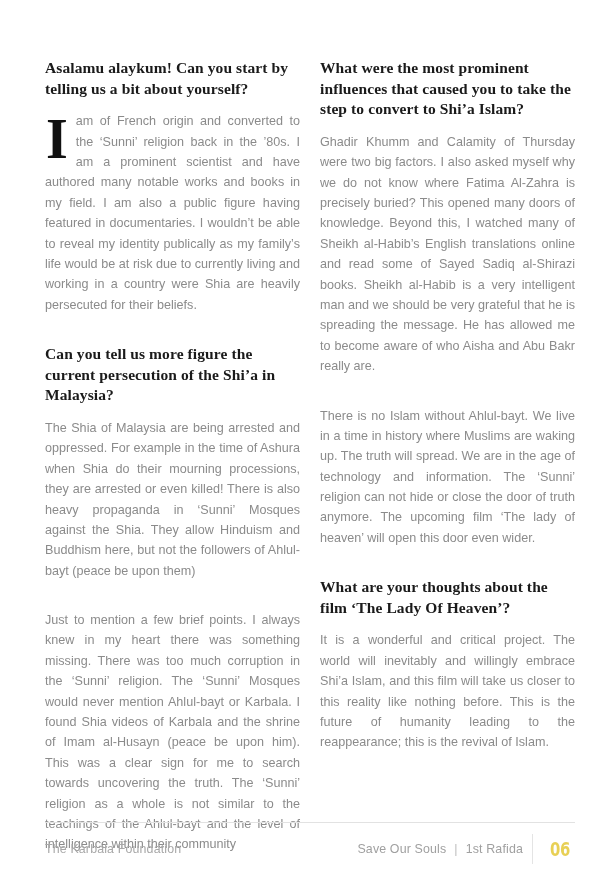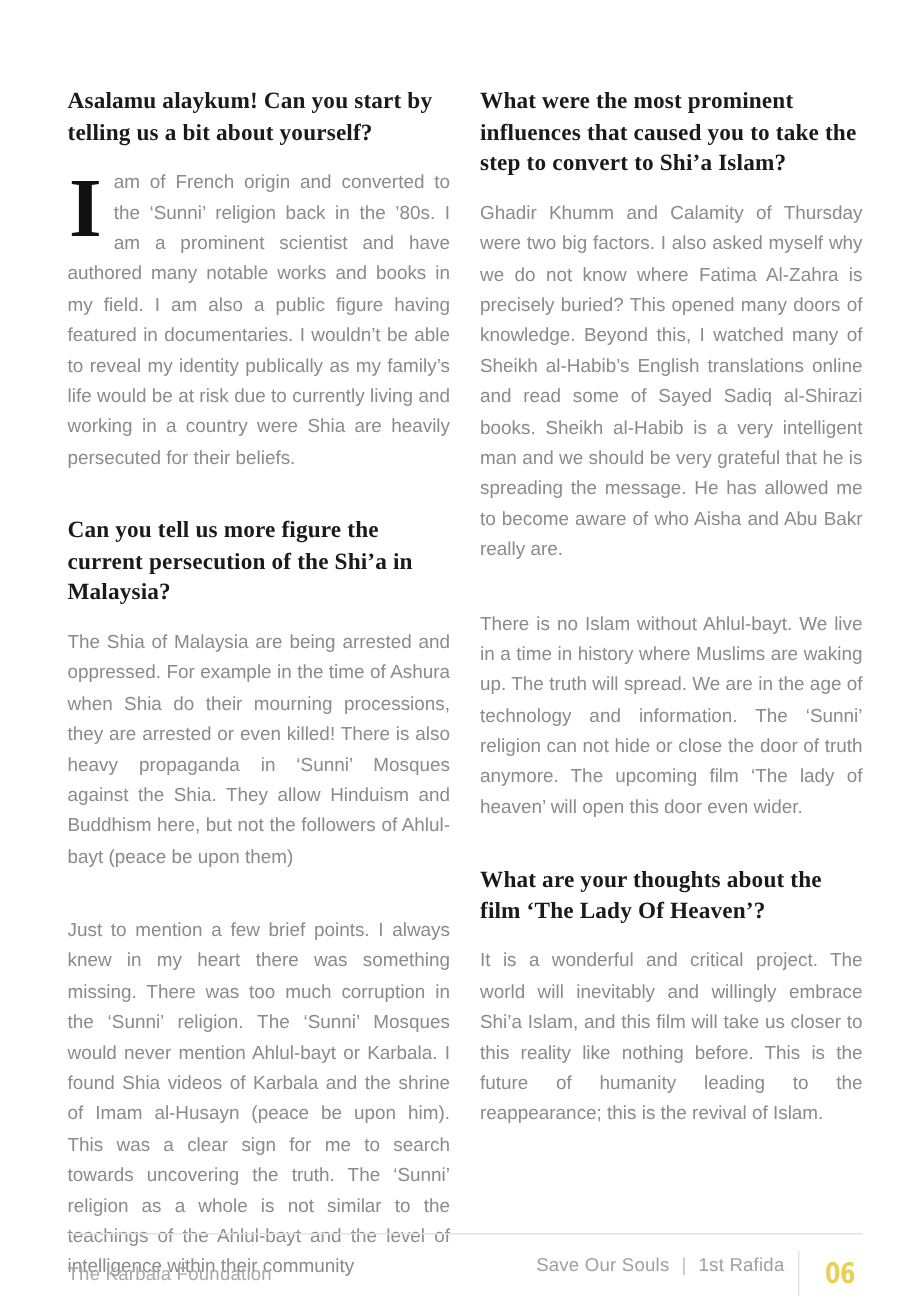--- a/index.html
+++ b/index.html
@@ -108,21 +108,21 @@
     color: #a8a8a8;
     letter-spacing: 0.15px;
     font-family: "Liberation Sans", sans-serif;
   }
   .f-right {
     position: absolute;
     right: 52px;
     top: 0;
     height: 26px;
     display: flex;
-    align-items: flex-start;
+    align-items: center;
     gap: 8px;
     font-size: 12.4px;
     color: #a0a0a0;
     letter-spacing: 0.15px;
     white-space: nowrap;
   }
   .f-sep {
     color: #bdbdbd;
   }
   .f-divider {

